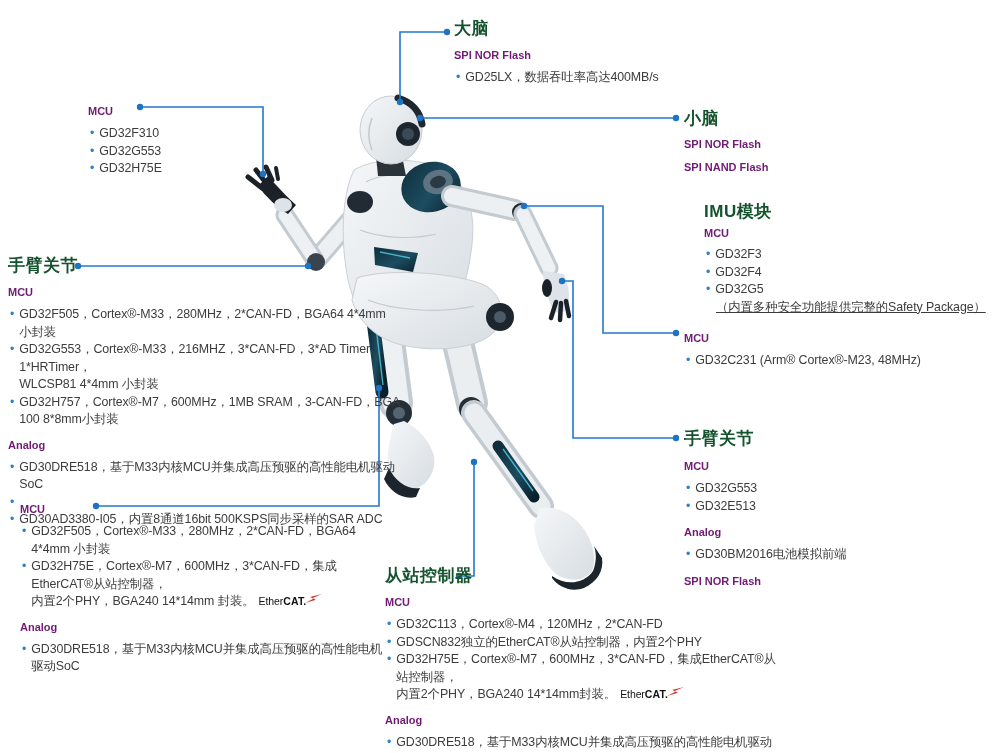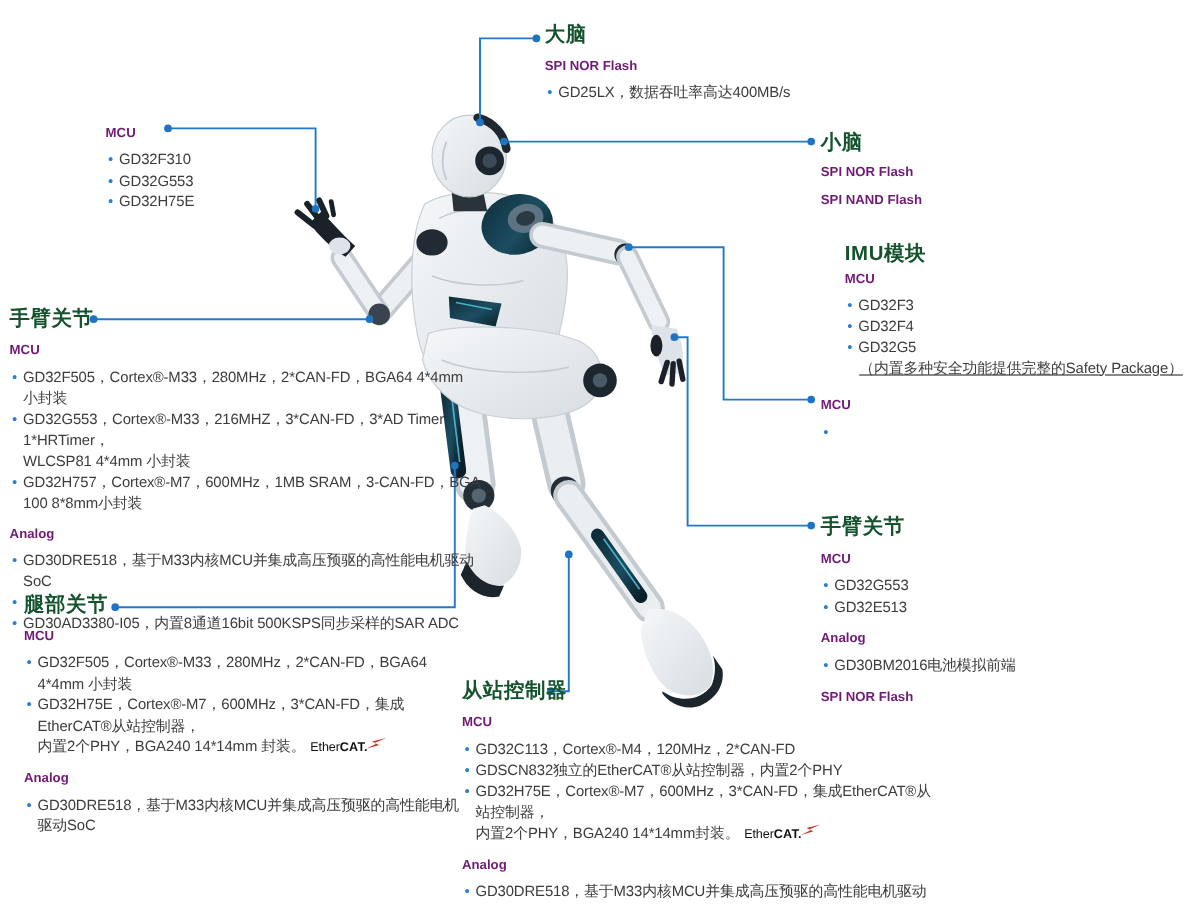--- a/index.html
+++ b/index.html
@@ -219,20 +219,21 @@
       <div class="item">
         <span class="bullet">•</span>
         <span class="txt">GD30AD3380-I05，内置8通道16bit 500KSPS同步采样的SAR ADC</span>
       </div>
     </section>
 
   <section class="callout" style="left:684px;top:322px;width:312px;">
   <div class="group-head">MCU</div>
       <div class="item">
         <span class="bullet">•</span>
+        <span class="txt">GD32C231 (Arm® Cortex®-M23, 48MHz)</span>
       </div>
     </section>
 
   <section class="callout sec-power" style="left:684px;top:428px;width:312px;">
     <h2>手臂关节</h2>
   <div class="group-head">MCU</div>
       <div class="item">
         <span class="bullet">•</span>
         <span class="txt">GD32G553</span>
       </div>
@@ -242,21 +243,20 @@
       </div>
       <div class="group-head">Analog</div>
       <div class="item">
         <span class="bullet">•</span>
         <span class="txt">GD30BM2016电池模拟前端</span>
       </div>
       <div class="group-head">SPI NOR Flash</div>
     </section>
 
   <section class="callout" style="left:20px;top:493px;width:374px;">
-    <h2>腿部关节</h2>
   <div class="group-head">MCU</div>
       <div class="item">
         <span class="bullet">•</span>
         <span class="txt">GD32F505，Cortex®-M33，280MHz，2*CAN-FD，BGA64 4*4mm 小封装</span>
       </div>
       <div class="item">
         <span class="bullet">•</span>
         <span class="txt">GD32H75E，Cortex®-M7，600MHz，3*CAN-FD，集成EtherCAT®从站控制器，
 内置2个PHY，BGA240 14*14mm 封装。<span class="ecat"><span>Ether</span><b>CAT.</b><svg width="17" height="9" viewBox="0 0 17 9">
               <path d="M17,0 L5,3 L9,4.6 L0,9 L11,5.8 L7,4.2 Z" fill="#d22a1f"></path>

